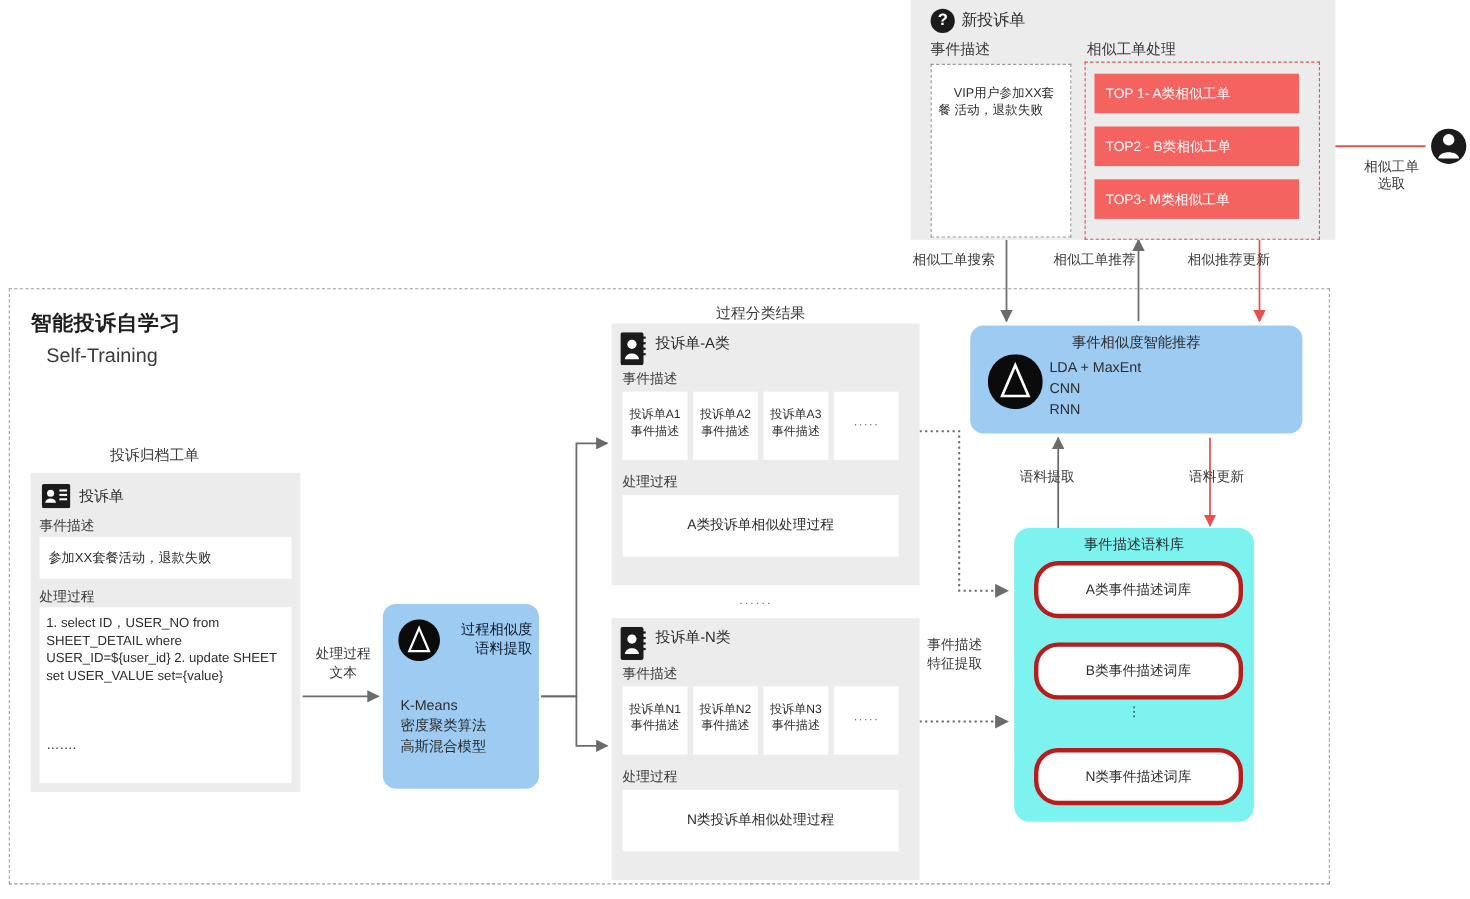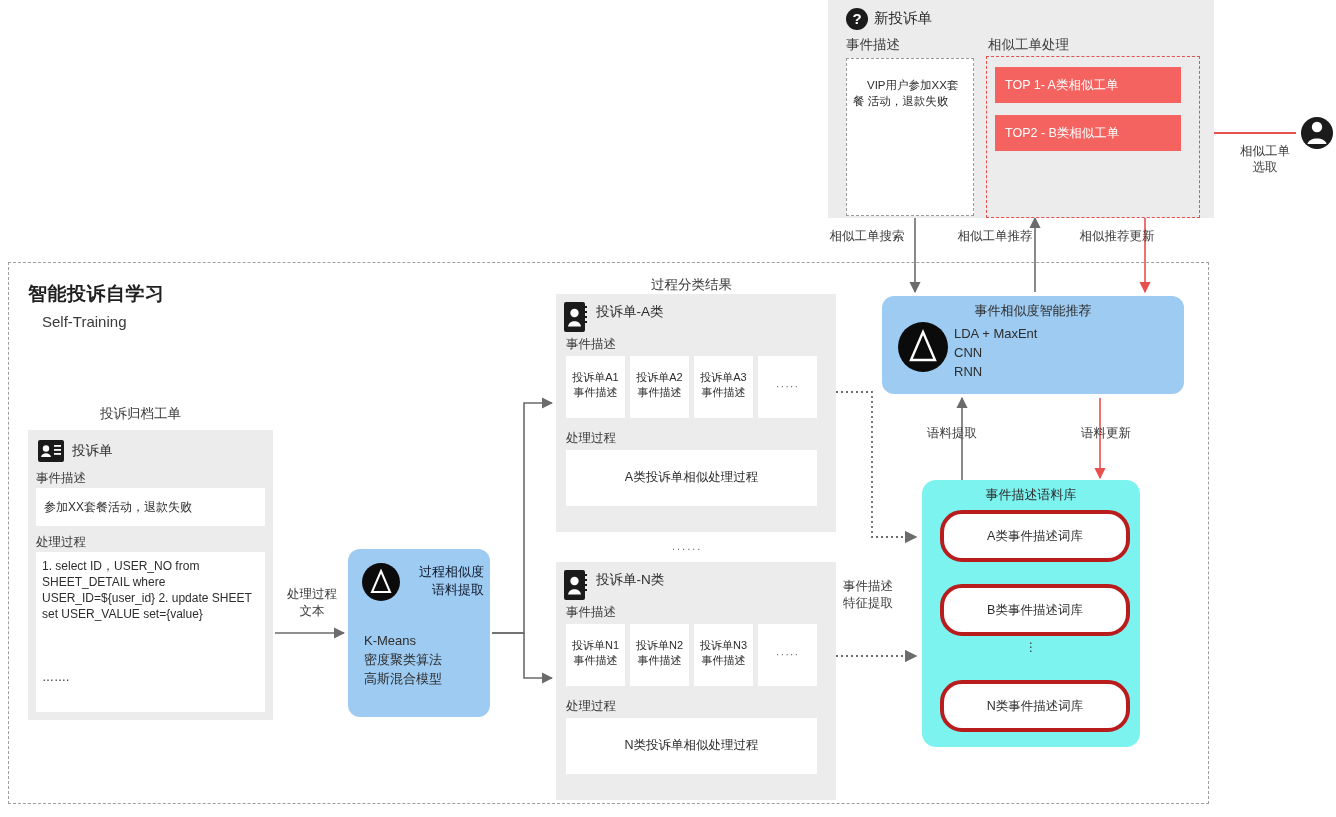--- a/index.html
+++ b/index.html
@@ -24,21 +24,21 @@
   .top-rec.r1{top:10px;}
   .top-rec.r2{top:58px;}
   .top-rec.r3{top:106px;}
   .user-glyph{left:1300px;top:113px;width:34px;height:40px;}
   .lbl-select{left:1229px;top:143px;width:72px;text-align:center;font-size:12.5px;line-height:16px;color:#3a3a3a;}
 
   
   .main-dashed{left:8px;top:262px;width:1199px;height:540px;border:1px dashed #9aa0a6;}
 
   .title-cn{left:28px;top:281px;font-size:19px;font-weight:bold;color:#1f1f1f;letter-spacing:.5px;}
-  .title-en{left:42px;top:313px;font-size:15px;color:#3a3a3a;}
+  .title-en{left:42px;top:313px;font-size:18px;color:#3a3a3a;}
 
   
   .lbl-archive{left:100px;top:405px;font-size:13.5px;color:#3a3a3a;}
   .ticket-card{left:28px;top:430px;width:245px;height:290px;background:#ececec;}
   .ticket-card .cardicon{position:absolute;left:10px;top:10px;}
   .ticket-card .cardtitle{position:absolute;left:44px;top:12px;font-size:13.5px;color:#2d2d2d;}
   .ticket-card .sec{position:absolute;left:8px;font-size:12.5px;color:#3a3a3a;}
   .ticket-card .wbox{position:absolute;left:8px;background:#fff;box-sizing:border-box;}
   .s-evt{top:40px;}
   .b-evt{top:58px;width:229px;height:38px;}
@@ -146,20 +146,21 @@
   <div class="abs lbl-event-desc-top">事件描述</div>
   <div class="abs lbl-similar-handle">相似工单处理</div>
 
   <div class="abs desc-box-top">
     <div class="txt">VIP用户参加XX套餐 活动，退款失败</div>
   </div>
 
   <div class="abs top-dashed-red">
     <div class="top-rec r1">TOP 1- A类相似工单</div>
     <div class="top-rec r2">TOP2 - B类相似工单</div>
+    <div class="top-rec r3">TOP3- M类相似工单</div>
   </div>
 
   <div class="abs user-glyph">
     <svg width="34" height="40" viewBox="0 0 34 40">
       <circle cx="17" cy="20" r="16" fill="#1b1b1b"></circle>
       <circle cx="17" cy="14" r="5.2" fill="#ffffff"></circle>
       <path d="M 7.5 31 C 8.5 23.5 25.5 23.5 26.5 31 Z" fill="#ffffff"></path>
     </svg>
   </div>
   <div class="abs lbl-select">

